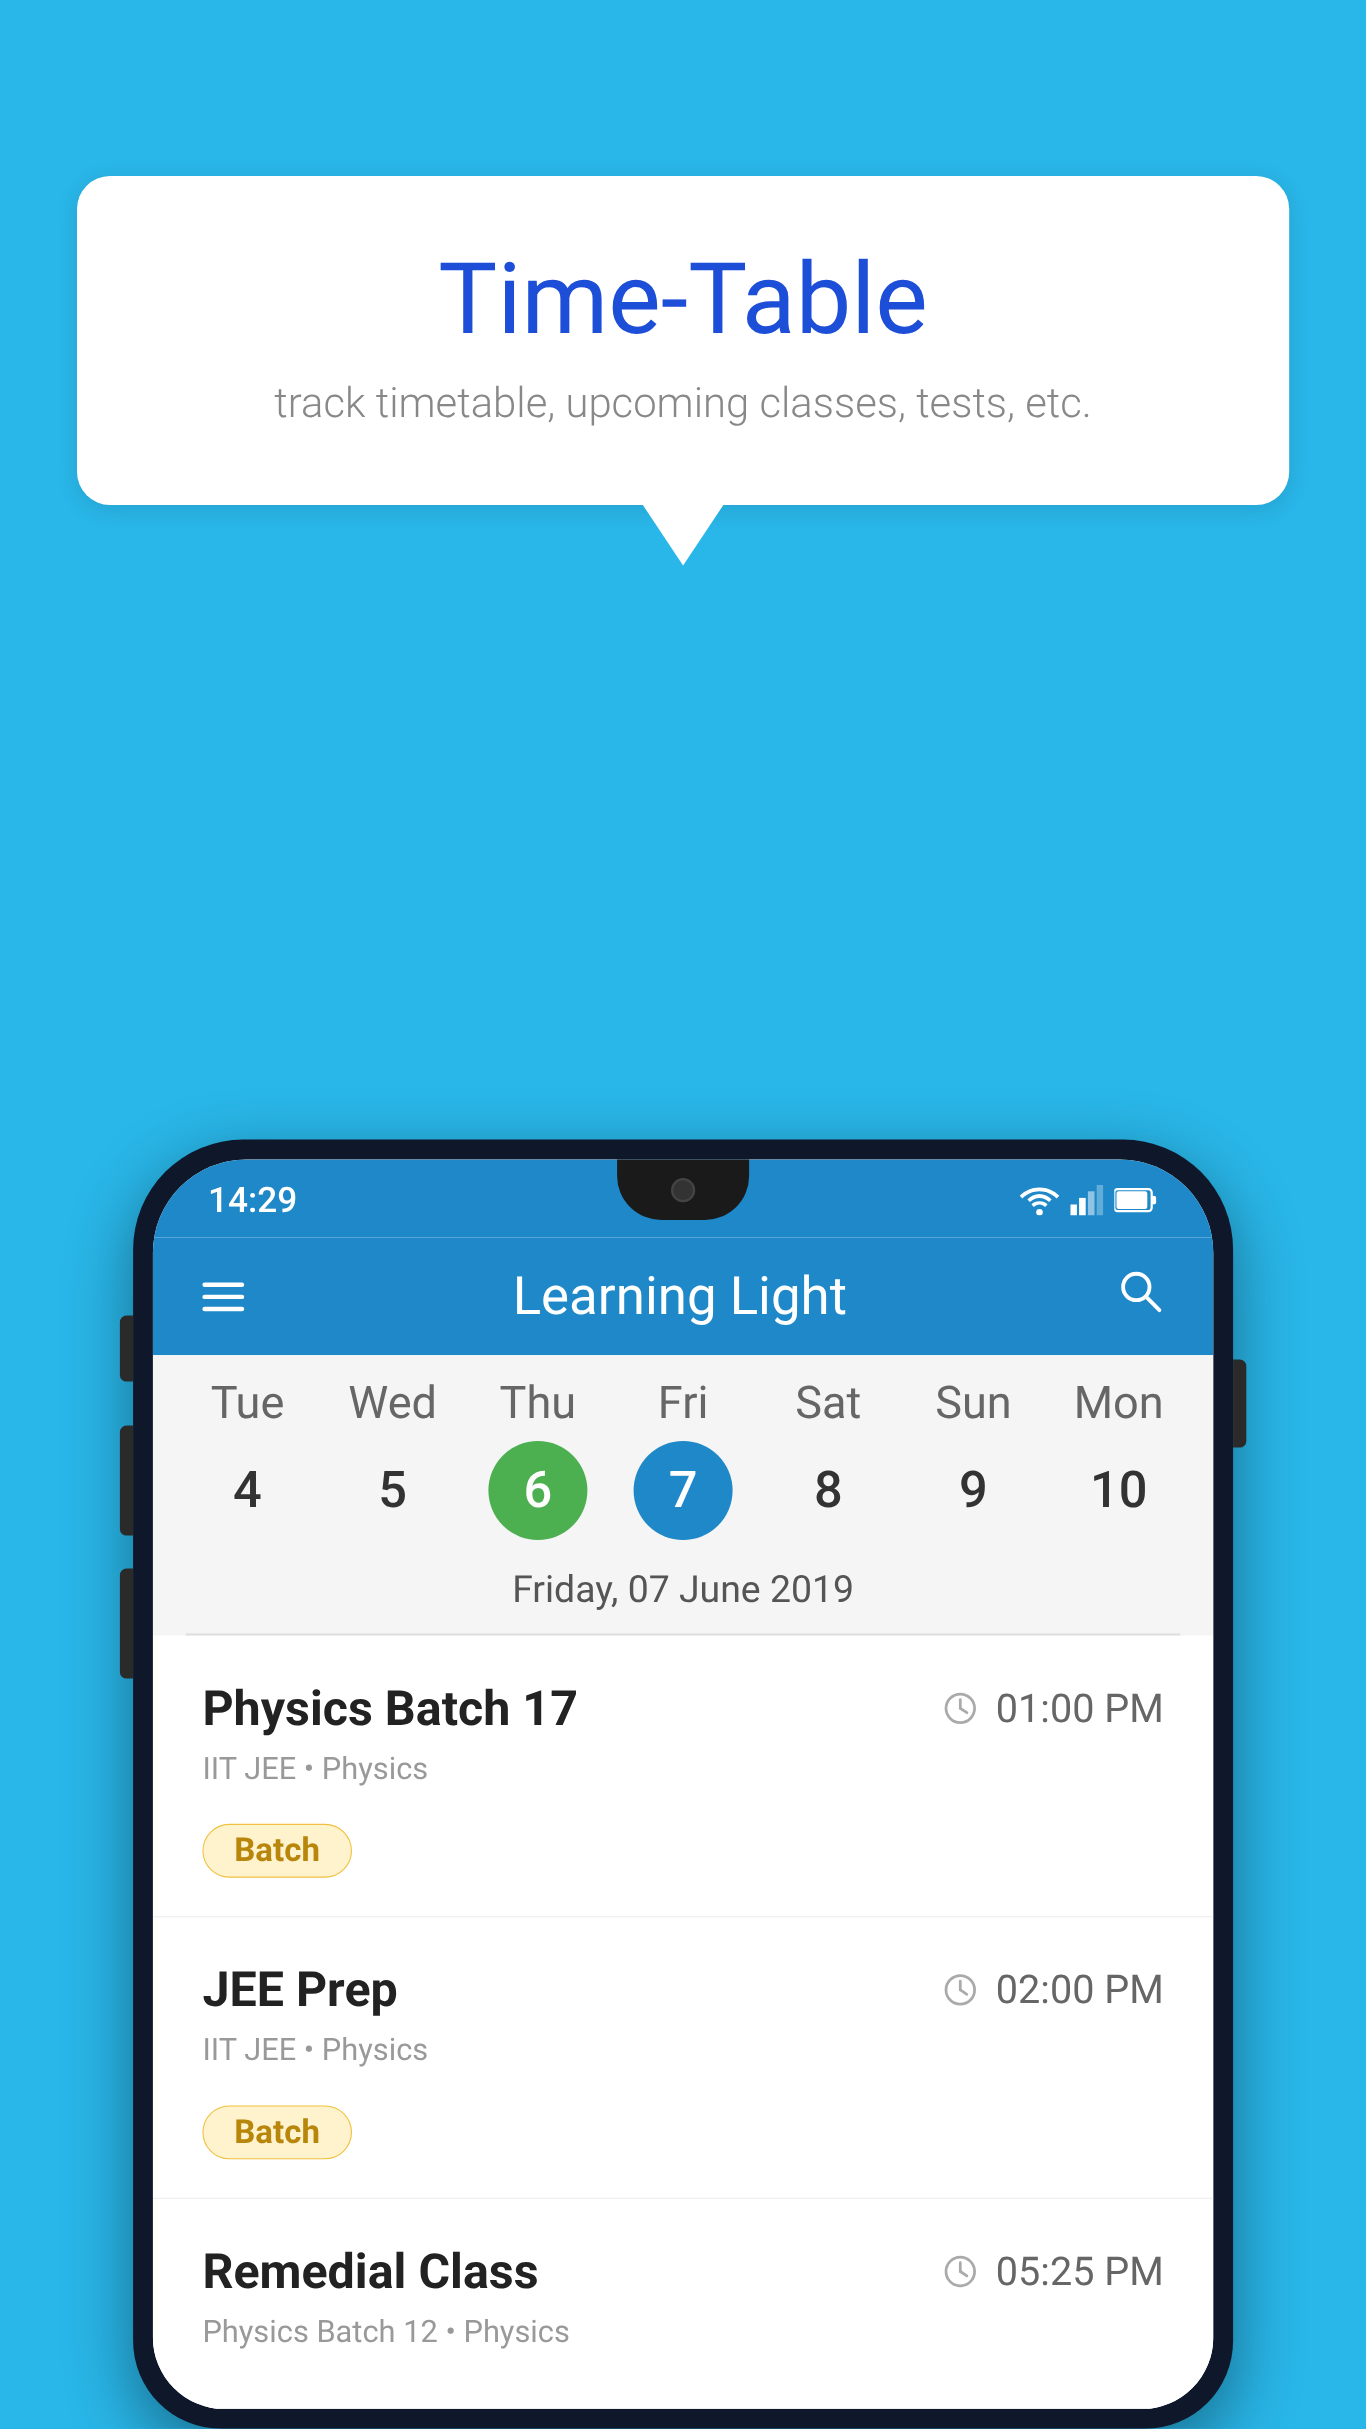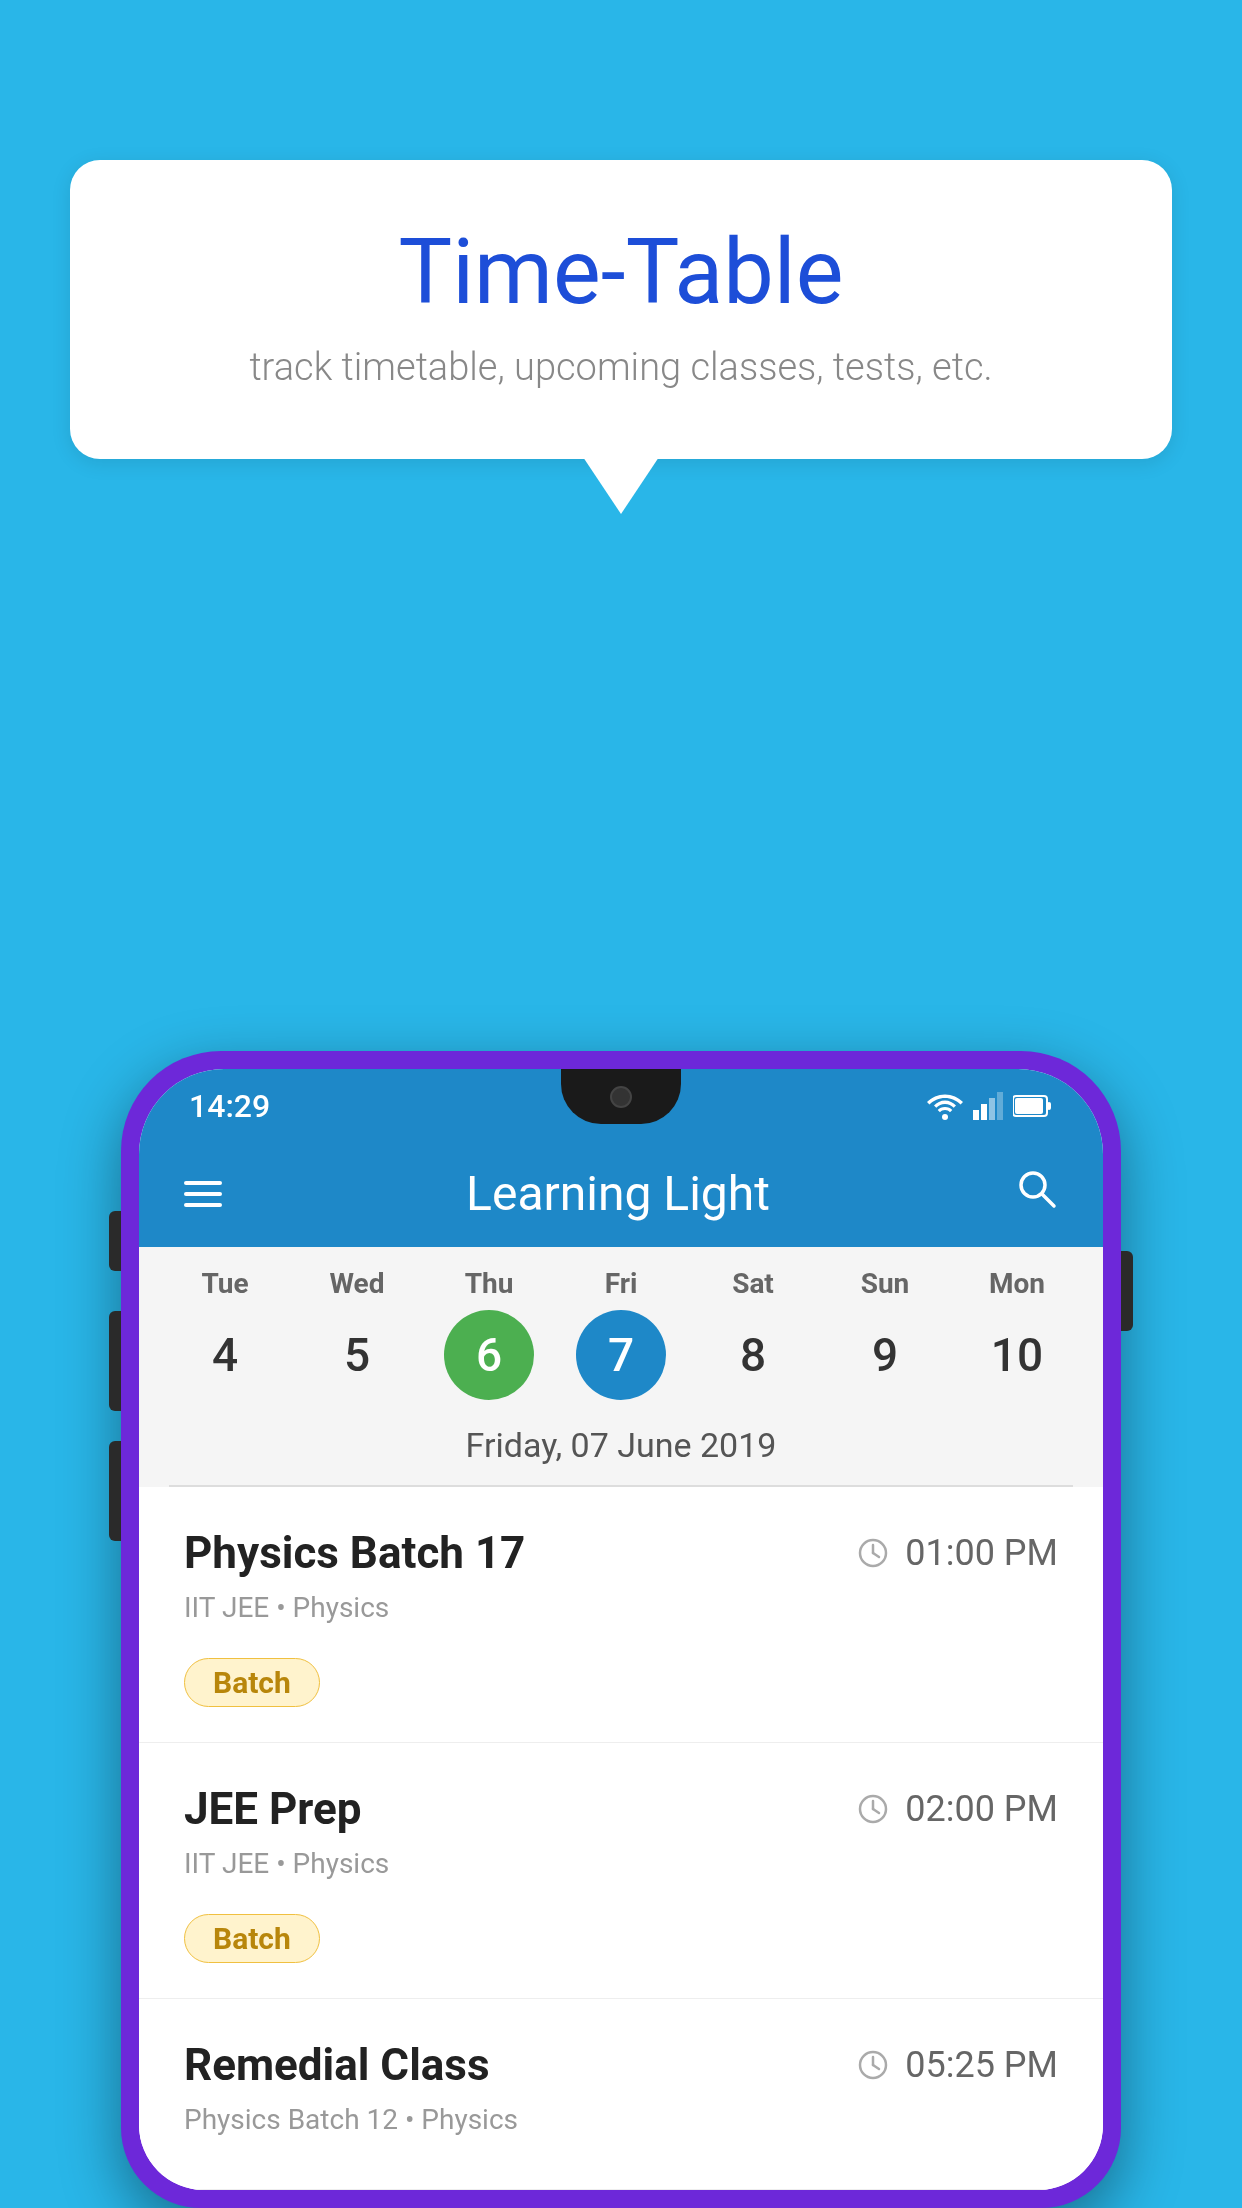--- a/index.html
+++ b/index.html
@@ -60,21 +60,21 @@
     
     .phone-container {
       position: absolute;
       bottom: 0;
       left: 50%;
       transform: translateX(-50%);
       width: 1000px;
     }
 
     .phone-outer {
-      background: #6d28d9;
+      background: #0f172a;
       border-radius: 100px 100px 80px 80px;
       padding: 18px;
       position: relative;
       box-shadow: 0 20px 60px rgba(0,0,0,0.4);
     }
 
     .phone-inner {
       background: white;
       border-radius: 85px 85px 65px 65px;
       overflow: hidden;
@@ -181,23 +181,23 @@
 
     .day-col {
       display: flex;
       flex-direction: column;
       align-items: center;
       gap: 10px;
       width: 130px;
     }
 
     .day-name {
-      font-size: 28px;
+      font-size: 41px;
       color: #666;
-      font-weight: 700;
+      font-weight: 400;
     }
 
     .day-num {
       font-size: 46px;
       font-weight: 500;
       color: #333;
       width: 90px;
       height: 90px;
       display: flex;
       align-items: center;

